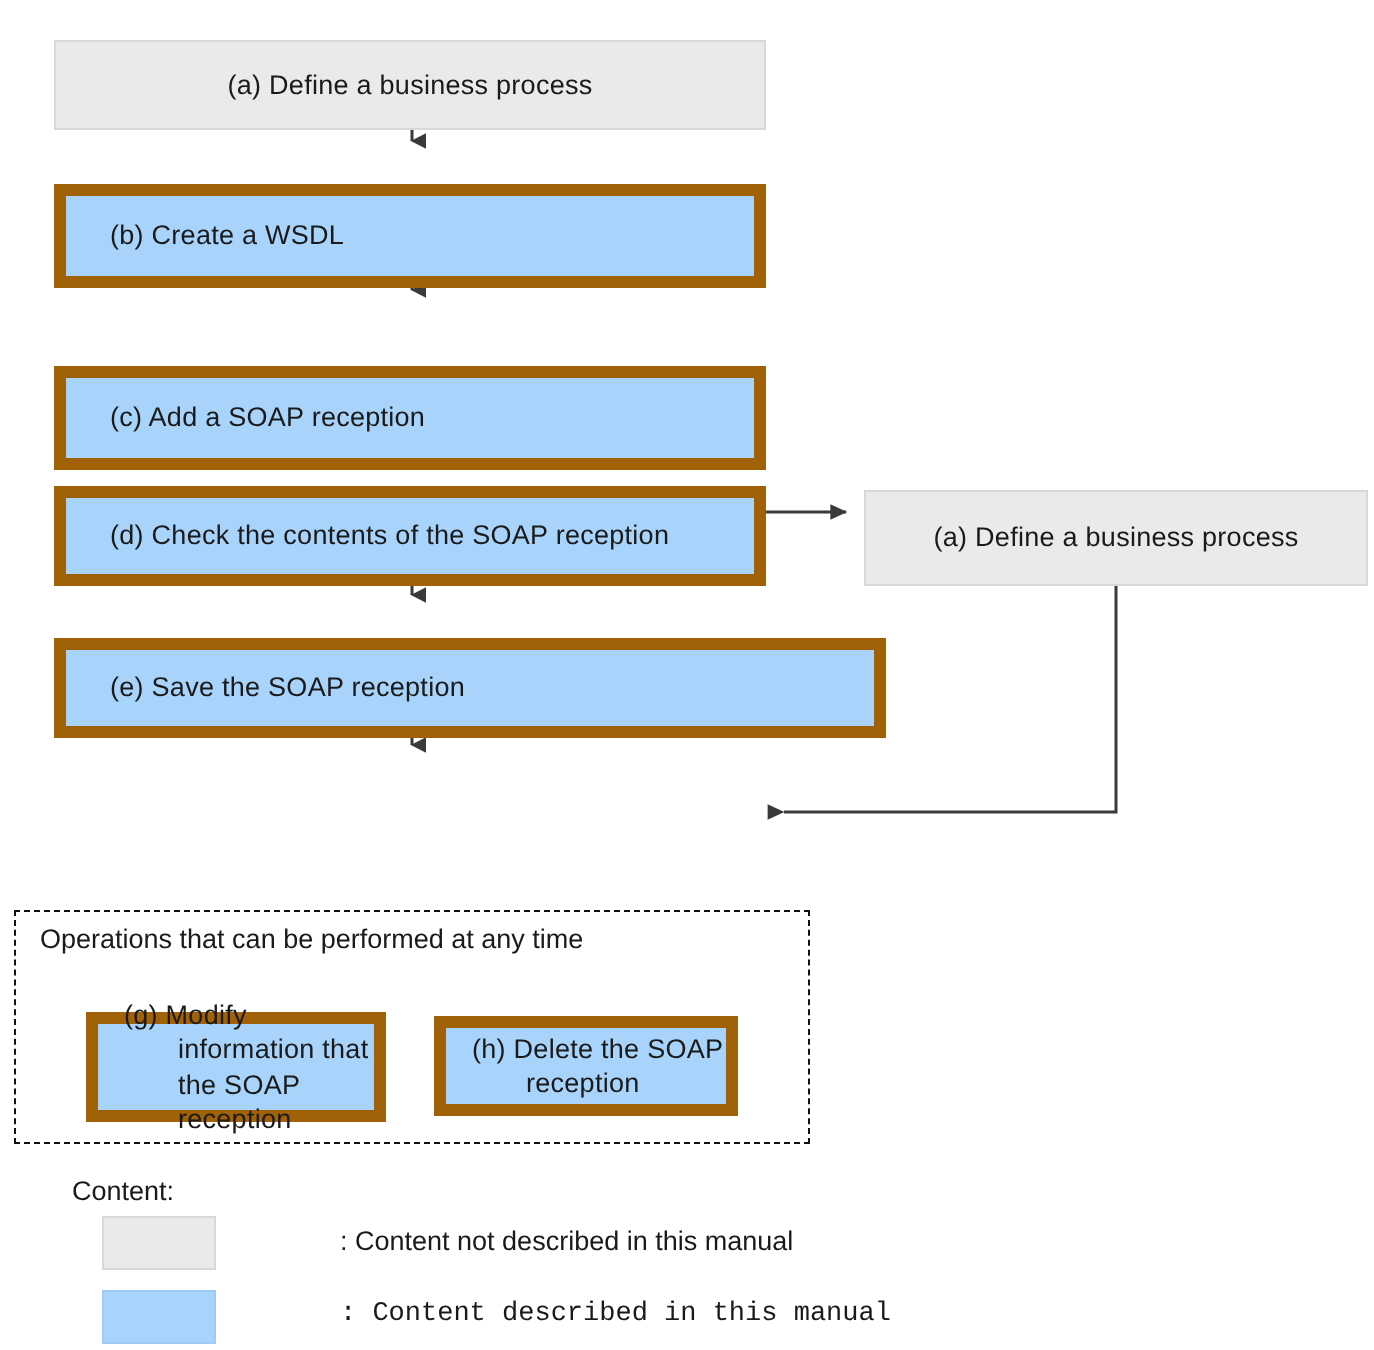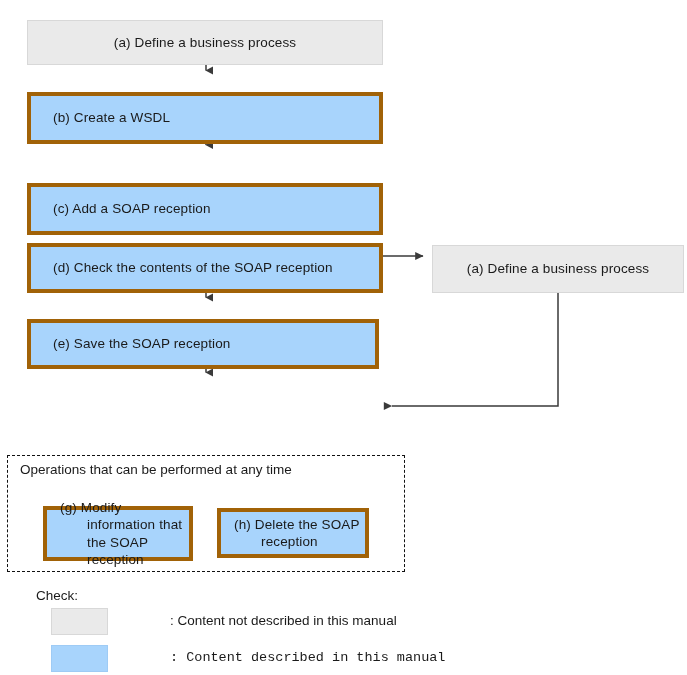--- a/index.html
+++ b/index.html
@@ -28,21 +28,21 @@
     color: #1a1a1a;
     letter-spacing: 0.01em;
     margin-top: 13px;
   }
   .node.gray {
     background: #eaeaea;
     border: 1px solid #d8d8d8;
   }
   .node.blue {
     background: #a8d4fc;
-    border: 4px solid #a16207;
+    border: 6px solid #a16207;
   }
   .node .label {
     display: block;
     width: 100%;
   }
   .node.center-text {
     justify-content: center;
     text-align: center;
   }
   .node.left-text {
@@ -143,38 +143,38 @@
   </div>
 
   <div class="node blue left-text" style="left:27px; top:230px; width:356px; height:50px;">
     <span class="label">(d) Check the contents of the SOAP reception</span>
   </div>
 
   <div class="node gray center-text" style="left:432px; top:232px; width:252px; height:48px;">
     <span class="label">(a) Define a business process</span>
   </div>
 
-  <div class="node blue left-text" style="left:27px; top:306px; width:352px; height:50px;">
+  <div class="node blue left-text" style="left:27px; top:306px; width:416px; height:50px;">
     <span class="label">(e) Save the SOAP reception</span>
   </div>
 
 
   <div class="dashed-group" style="left:7px; top:455px; width:398px; height:117px;"></div>
 
   <div class="group-title" style="left:20px; top:462px;">Operations that can be performed at any time</div>
 
   <div class="node blue hang" style="left:43px; top:493px; width:150px; height:55px;">
     <span class="label">(g) Modify information that the SOAP reception</span>
   </div>
 
   <div class="node blue hang" style="left:217px; top:495px; width:152px; height:50px;">
     <span class="label">(h) Delete the SOAP reception</span>
   </div>
 
-  <div class="legend-title" style="left:36px; top:588px;">Check:</div>
+  <div class="legend-title" style="left:36px; top:588px;">Content:</div>
 
   <div class="legend-swatch gray" style="left:51px; top:608px; width:57px; height:27px;"></div>
   <div class="legend-text" style="left:122px; top:613px;">: Content not described in this manual</div>
 
   <div class="legend-swatch blue" style="left:51px; top:645px; width:57px; height:27px;"></div>
   <div class="legend-text" style="left:122px; top:650px;font-family:Liberation Mono, monospace;">: Content described in this manual</div>
 
 </div>
 
 </body></html>

